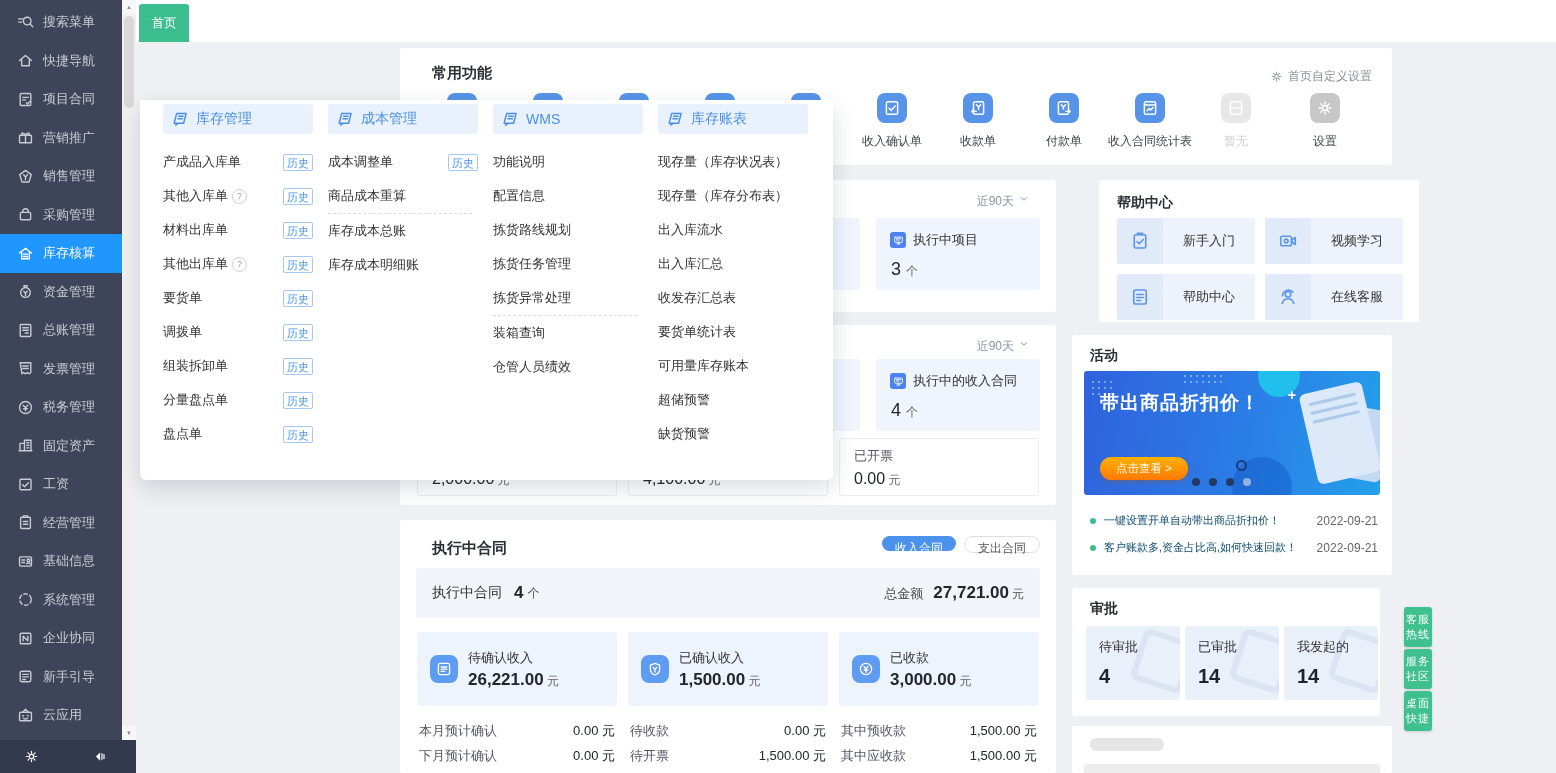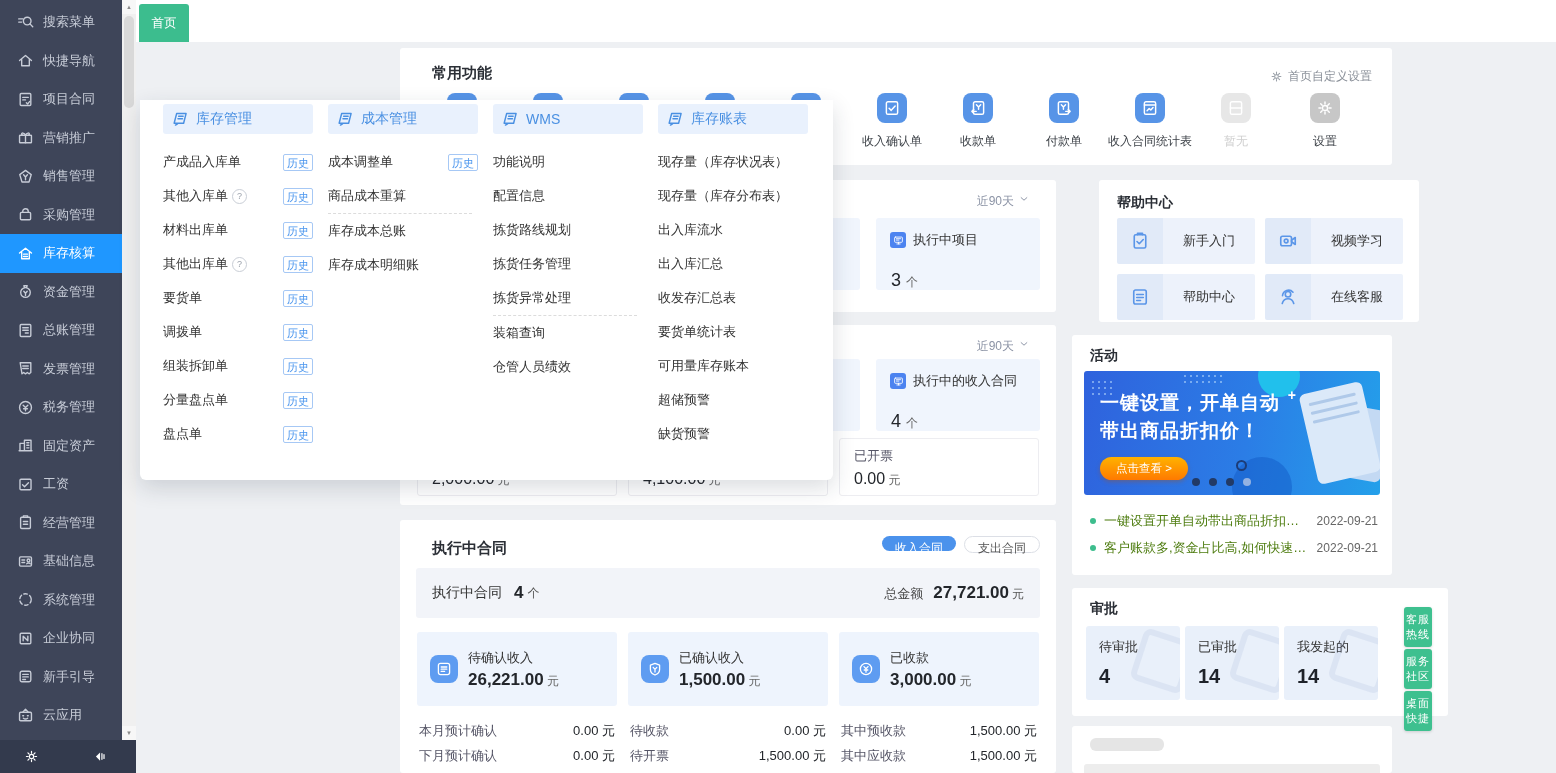--- a/index.html
+++ b/index.html
@@ -53,21 +53,21 @@
              color:#8b93a5;font-size:12px;cursor:pointer;}
   .range-sel .icn{font-size:12px;}
   .ov-tile1{position:absolute;left:16px;width:444px;height:72px;background:#f0f5fd;border-radius:3px;}
   .ov-tile2{position:absolute;left:476px;width:164px;height:72px;background:#f0f5fd;border-radius:3px;
             padding:13px 14px;box-sizing:border-box;cursor:pointer;}
   #card-a .ov-tile1,#card-a .ov-tile2{top:38px;}
   #card-b .ov-tile1,#card-b .ov-tile2{top:34px;}
   .ov-row1{display:flex;align-items:center;gap:7px;font-size:13px;color:#333;white-space:nowrap;}
   .ov-ic{width:16px;height:16px;background:#4c83f0;border-radius:3px;color:#fff;display:flex;
          align-items:center;justify-content:center;font-size:11px;flex:0 0 16px;}
-  .ov-row2{margin-top:21px;padding-left:1px;}
+  .ov-row2{margin-top:10px;padding-left:1px;}
   .ov-v{font-size:18px;color:#23262b;}
   .ov-u{font-size:12px;color:#666;margin-left:5px;}
   #sub-stats{position:absolute;left:17px;top:113px;width:624px;display:flex;gap:11px;}
   .sub-box{width:200px;height:58px;box-sizing:border-box;border:1px solid #ededf1;border-radius:3px;
            padding:8px 14px;background:#fff;}
   .sb-l{font-size:13px;color:#556;height:18px;}
   .sb-v{margin-top:5px;font-size:16px;color:#23262b;}
   .u{font-size:12px;color:#666;}
   
   #card-c{left:400px;top:520px;width:656px;height:253px;}
@@ -128,23 +128,23 @@
   #bn-btn{position:absolute;left:16px;top:86px;width:88px;height:23px;border-radius:12px;color:#fff;
           font-size:11.5px;display:flex;align-items:center;justify-content:center;
           background:linear-gradient(180deg,#ffb200,#ff7a00);box-shadow:0 2px 4px rgba(180,80,0,.35);cursor:pointer;}
   #bn-dotnav{position:absolute;left:108px;bottom:9px;display:flex;gap:9px;align-items:center;}
   #bn-dotnav i{width:8px;height:8px;border-radius:50%;background:#223a66;}
   #bn-dotnav i.lt{background:#93b2e2;}
   #bn-ring{position:absolute;left:152px;bottom:24px;width:7px;height:7px;border:2px solid #1c3c78;border-radius:50%;}
   #news{position:absolute;left:18px;top:172px;width:288px;}
   .news-row{height:27px;display:flex;align-items:center;cursor:pointer;}
   .dot{width:6px;height:6px;border-radius:50%;background:#3dbd8d;margin-right:8px;flex:0 0 6px;}
-  .nt{flex:1;font-size:13px;color:#4d7c0f;white-space:nowrap;overflow:hidden;text-overflow:ellipsis;}
+  .nt{flex:1;font-size:11px;color:#0c4a6e;white-space:nowrap;overflow:hidden;text-overflow:ellipsis;}
   .nd{font-size:12px;color:#666;margin-left:8px;}
-  #appr-card{left:1072px;top:588px;width:376px;height:128px;}
+  #appr-card{left:1072px;top:588px;width:308px;height:128px;}
   #appr-title{position:absolute;left:18px;top:12px;font-size:14px;}
   #appr{position:absolute;left:14px;top:38px;display:flex;gap:5px;}
   .ap-tile{width:94px;height:74px;background:#e9f0fa;border-radius:3px;box-sizing:border-box;
            padding:12px 13px;cursor:pointer;position:relative;overflow:hidden;}
   .ap-tile:after{content:"";position:absolute;right:-10px;top:8px;width:42px;height:42px;border-radius:8px;
                  border:6px solid rgba(120,150,200,.12);transform:rotate(18deg);}
   .ap-l{font-size:13px;color:#333;}
   .ap-v{margin-top:9px;font-size:20px;font-weight:bold;color:#1f232a;}
   #skel-card{left:1072px;top:726px;width:320px;height:47px;overflow:hidden;}
   #skel-pill{position:absolute;left:18px;top:12px;width:74px;height:13px;border-radius:6px;background:#e5e5e5;}
@@ -728,21 +728,20 @@
     <div id="banner">
       <span class="bn-dots" id="bn-dots1"></span>
       <span class="bn-dots" id="bn-dots2"></span>
       <span id="bn-c1"></span>
       <span id="bn-c2"></span>
       <div id="bn-paper2"></div>
       <div id="bn-paper">
         <span id="bn-stamp"></span><i></i><i></i><i></i>
       </div>
       <div id="bn-text">
-        <div>一键设置，开单自动</div>
         <div>带出商品折扣价！</div>
       </div>
       <span id="bn-plus">+</span>
       <div id="bn-btn">点击查看 &gt;</div>
       <div id="bn-dotnav">
           <i></i>
           <i></i>
           <i></i>
           <i class="lt"></i>
         </div>

